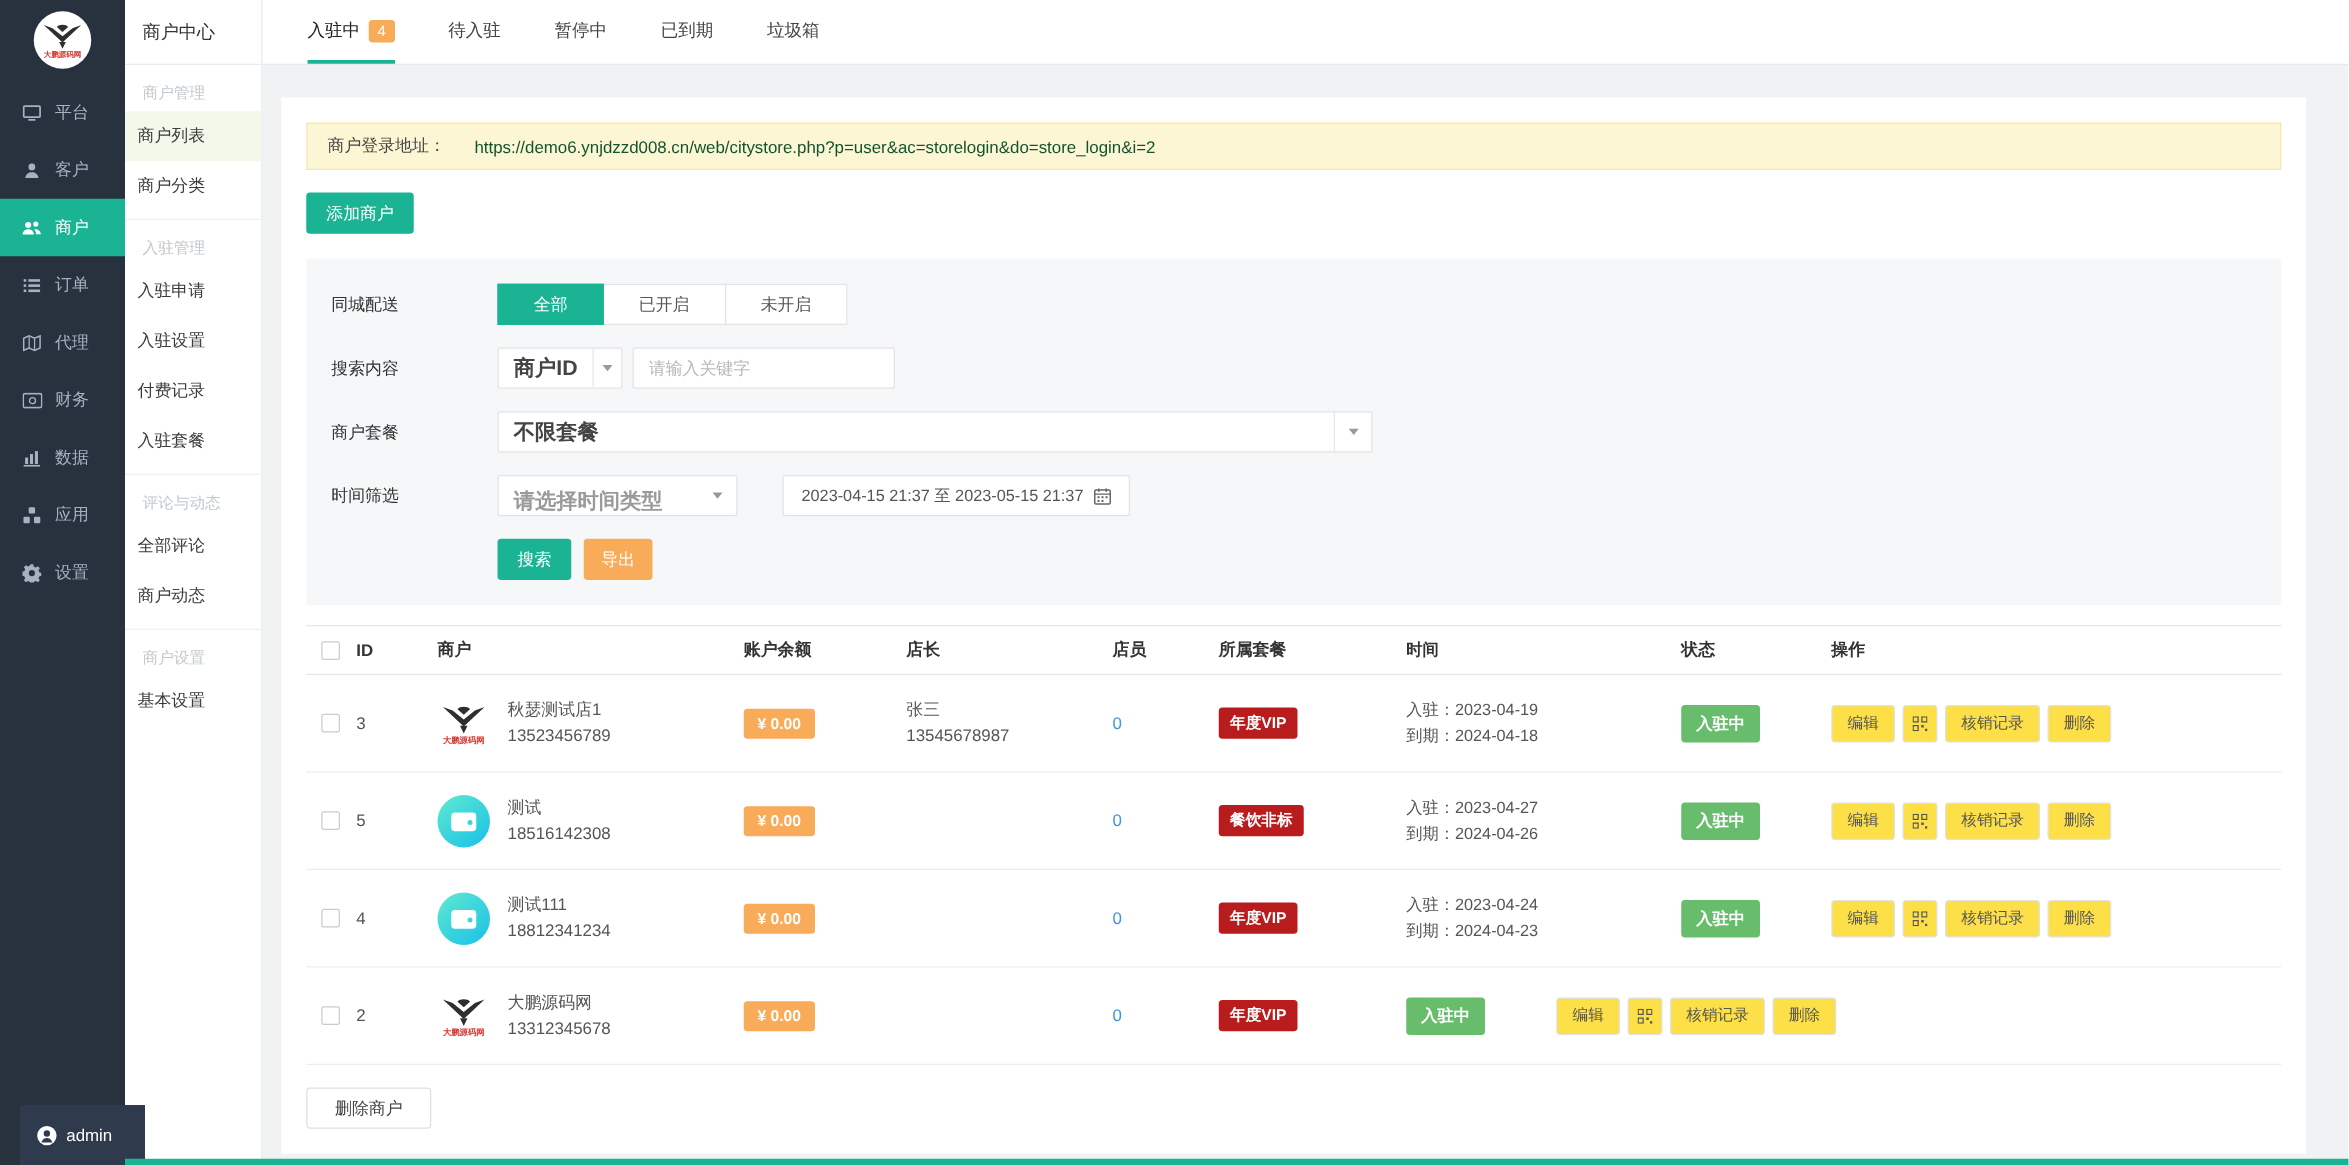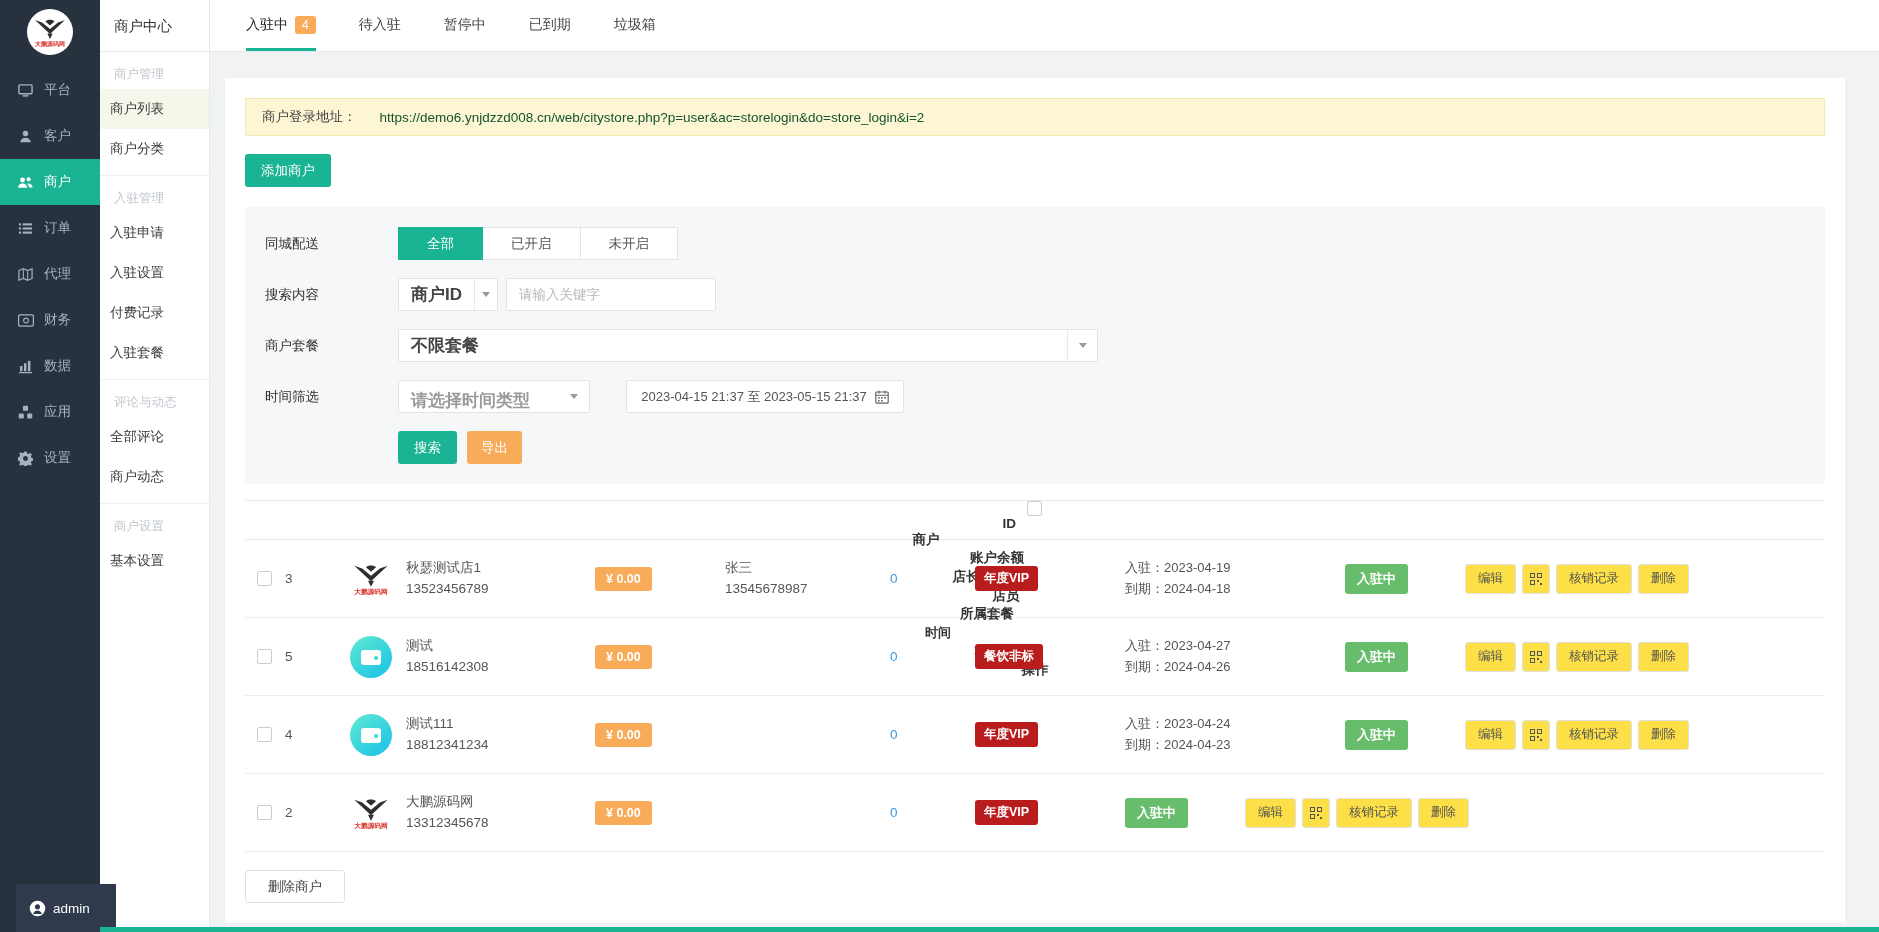--- a/index.html
+++ b/index.html
@@ -57,21 +57,21 @@
   .arrowcell.bordered { border-left:1px solid #e8e8e8; }
   .caret { width:0; height:0; border-left:4.5px solid transparent; border-right:4.5px solid transparent; border-top:5.5px solid #999; }
   .kw { width:210px; height:33px; border:1px solid #e3e3e3; border-radius:2px; padding:0 12px; font-size:13.5px; color:#444; margin-left:8px; font-family:inherit; }
   .kw::placeholder { color:#b8b8b8; }
   .datebox { margin-left:36px; width:278px; height:33px; background:#fff; border:1px solid #e3e3e3; border-radius:2px; display:flex; align-items:center; justify-content:center; gap:8px; font-size:13px; color:#555; cursor:pointer; }
   .sel-type { width:100px; } .sel-pkg { width:700px; } .sel-time { width:192px;align-items:flex-end; }
   .fbuttons { margin-left:133px; display:flex; gap:10px; }
 
   
   .tbl { margin-top:16px; }
-  .thead { display:flex; align-items:center; height:40px; border-top:1px solid #e7e7e7; border-bottom:1px solid #e7e7e7; font-weight:bold; font-size:13.5px; color:#333;flex-direction:column; }
+  .thead { display:flex; align-items:center; height:40px; border-top:1px solid #e7e7e7; border-bottom:1px solid #e7e7e7; font-weight:bold; font-size:13.5px; color:#333; }
   .trow { display:flex; align-items:center; height:78px; border-bottom:1px solid #ededed; font-size:13.5px; color:#555; }
   .c-check{width:40px;display:flex;} .c-id{width:65px;} .c-merch{width:245px;display:flex;align-items:center;gap:14px;}
   .c-bal{width:130px;} .c-mgr{width:165px;line-height:1.5;} .c-staff{width:85px;} .c-pkg{width:150px;}
   .c-time{width:220px;line-height:1.55;font-size:13px;} .c-status{width:120px;} .c-ops{flex:1;display:flex;gap:6px;align-items:center;}
   .cb { width:15px; height:15px; border:1px solid #ccc; border-radius:2px; background:#fff; margin-left:12px; cursor:pointer; }
   .m-name { line-height:1.5; color:#555; }
   .badge-bal { display:inline-block; background:#f8ac59; color:#fff; font-size:12.5px; font-weight:bold; padding:5px 11px; border-radius:3px; }
   .badge-pkg { display:inline-block; background:#b91c1c; color:#fff; font-size:12.5px; font-weight:bold; padding:4px 9px; border-radius:3px; }
   .badge-status { display:inline-block; background:#68bd6c; color:#fff; font-size:13px; font-weight:bold; padding:6px 12px; border-radius:3px; }
   .staff-link { color:#3e97e0; text-decoration:none; cursor:pointer; }

